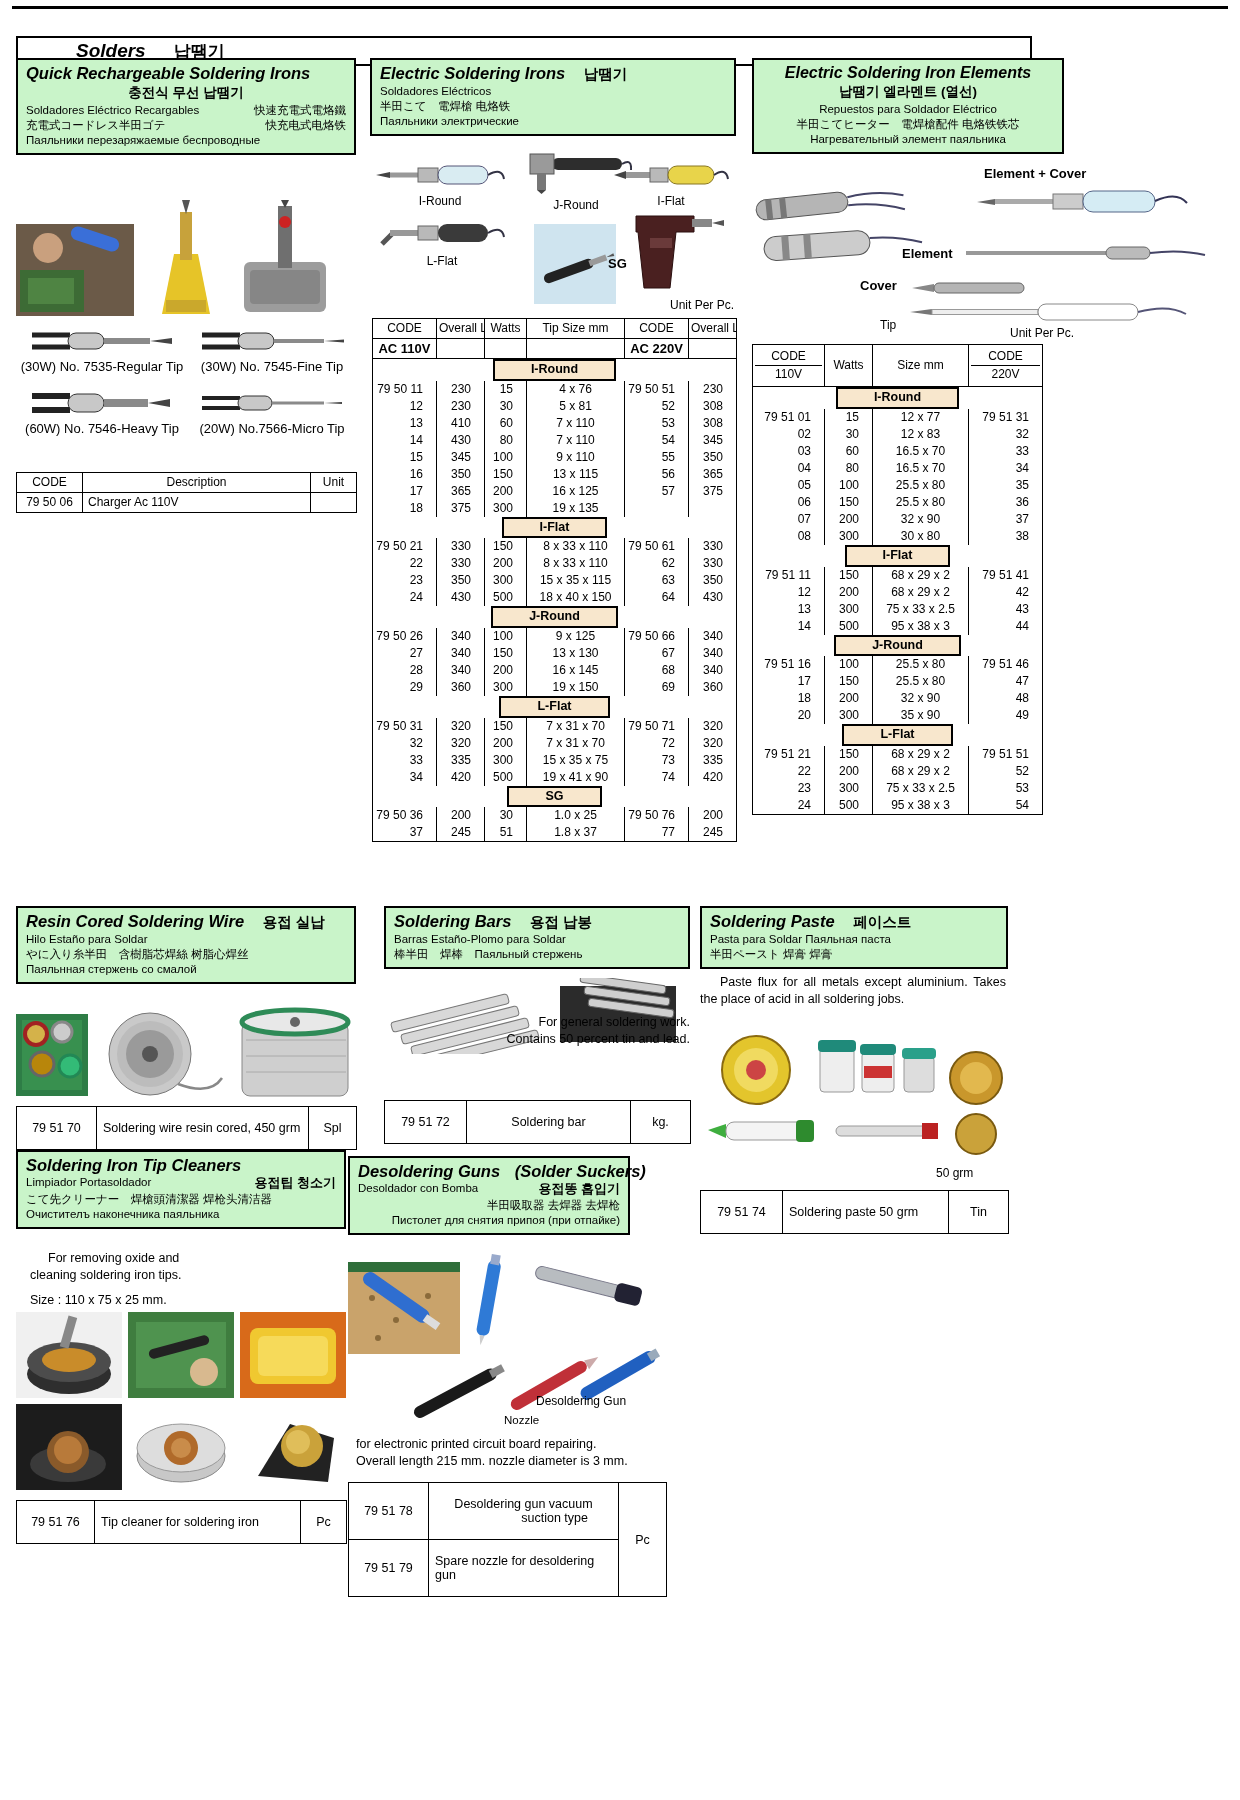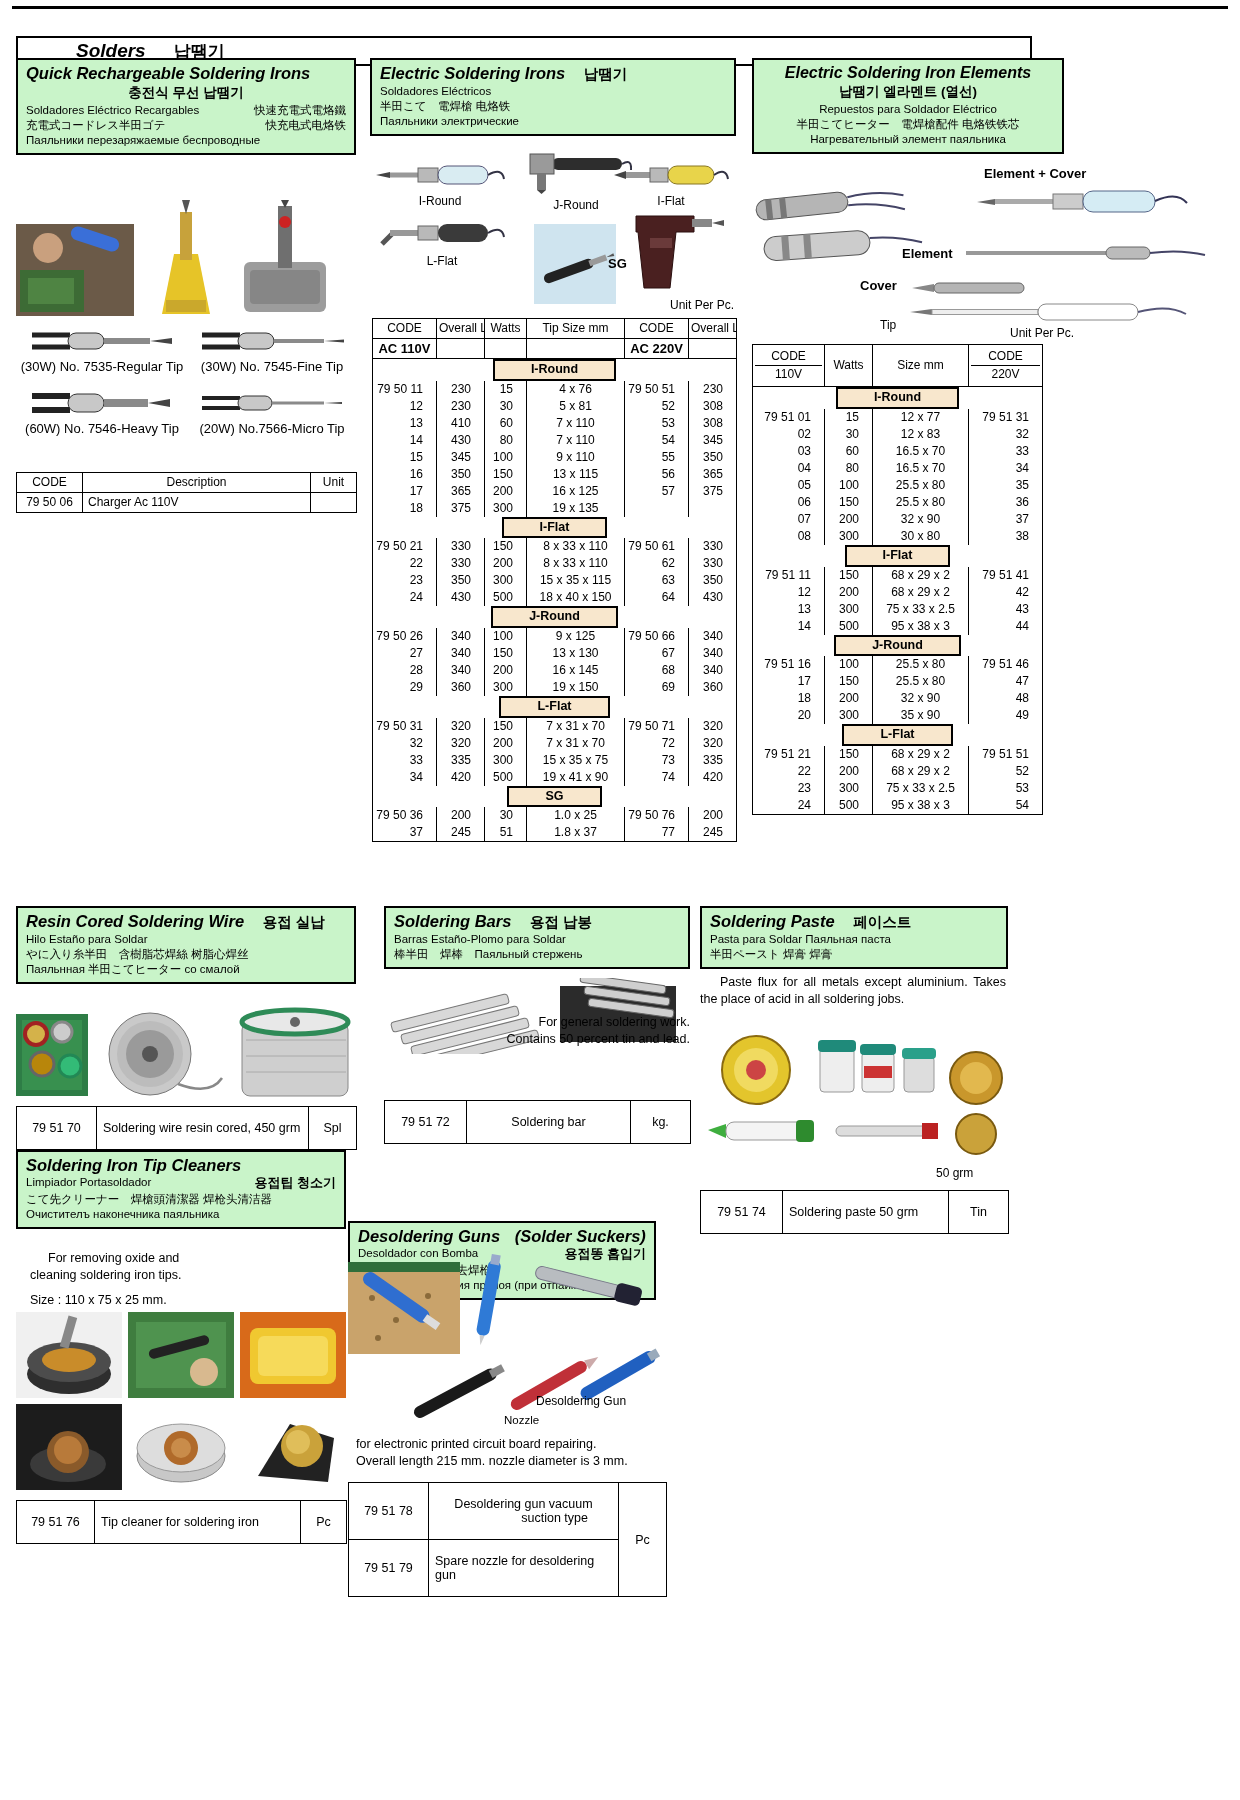--- a/index.html
+++ b/index.html
@@ -676,21 +676,21 @@
     </tbody>
 </table>
 
 <div class="abs gbox" style="left:16px;top:906px;width:340px;">
   <div class="gtitle">
     <span>Resin Cored Soldering Wire</span>
     <span class="kr">용접 실납</span>
   </div>
   <div class="gline">Hilo Estaño para Soldar</div>
   <div class="gline">やに入り糸半田　含樹脂芯焊絲 树脂心焊丝</div>
-  <div class="gline">Паяльнная 半田こてヒーター со смалой</div>
+  <div class="gline">Паяльнная стержень со смалой</div>
 </div>
 
 <svg class="abs" style="left:16px;top:1000px;" width="340" height="102">
   <rect x="0" y="14" width="72" height="82" fill="#2e7d46"></rect>
   <rect x="6" y="20" width="60" height="70" fill="#38904f"></rect>
   <circle cx="20" cy="34" r="11" fill="#d4b24a" stroke="#a22222" stroke-width="4"></circle>
   <circle cx="46" cy="32" r="10" fill="#cccccc" stroke="#888" stroke-width="3"></circle>
   <circle cx="26" cy="64" r="12" fill="#b8860b" stroke="#666" stroke-width="3"></circle>
   <circle cx="54" cy="66" r="11" fill="#33bb77" stroke="#228855" stroke-width="3"></circle>
   <circle cx="134" cy="54" r="41" fill="#c9c9c9" stroke="#777"></circle>
@@ -878,21 +878,21 @@
     </colgroup>
   <tbody>
       <tr>
     <td class="ac">79 51 76</td>
     <td>Tip cleaner for soldering iron</td>
     <td class="ac">Pc</td>
   </tr>
 </tbody>
   </table>
 
-<div class="abs gbox" style="left:348px;top:1221px;width:308px;">
+<div class="abs gbox" style="left:348px;top:1156px;width:282px;text-align:right;">
   <div class="gtitle">
     <span>Desoldering Guns</span>
     <span style="margin-left:10px;">(Solder Suckers)</span>
   </div>
   <div class="grow">
     <span>Desoldador con Bomba</span>
     <span style="font-weight:bold;font-size:13px;">용접똥 흡입기</span>
   </div>
   <div class="gline">半田吸取器 去焊器 去焊枪</div>
   <div class="gline">Пистолет для снятия припоя (при отпайке)</div>

